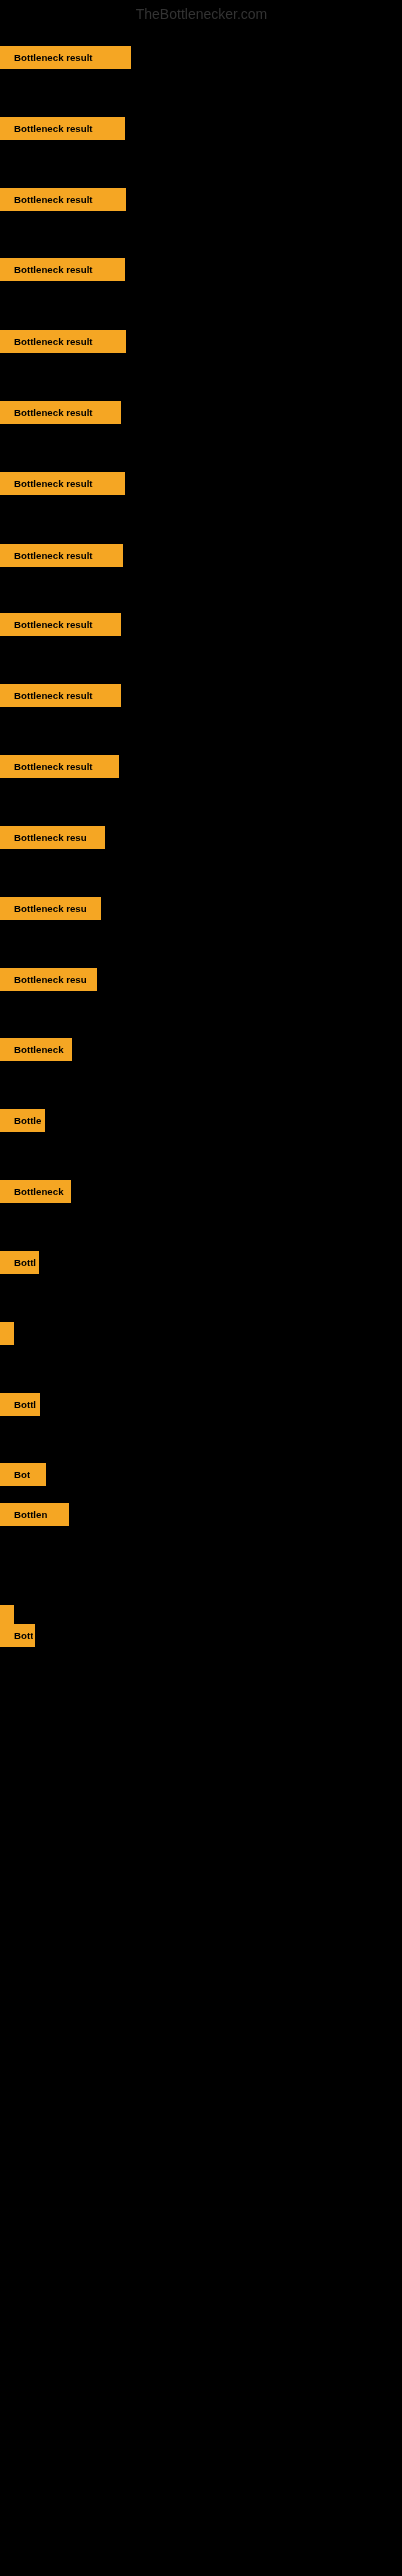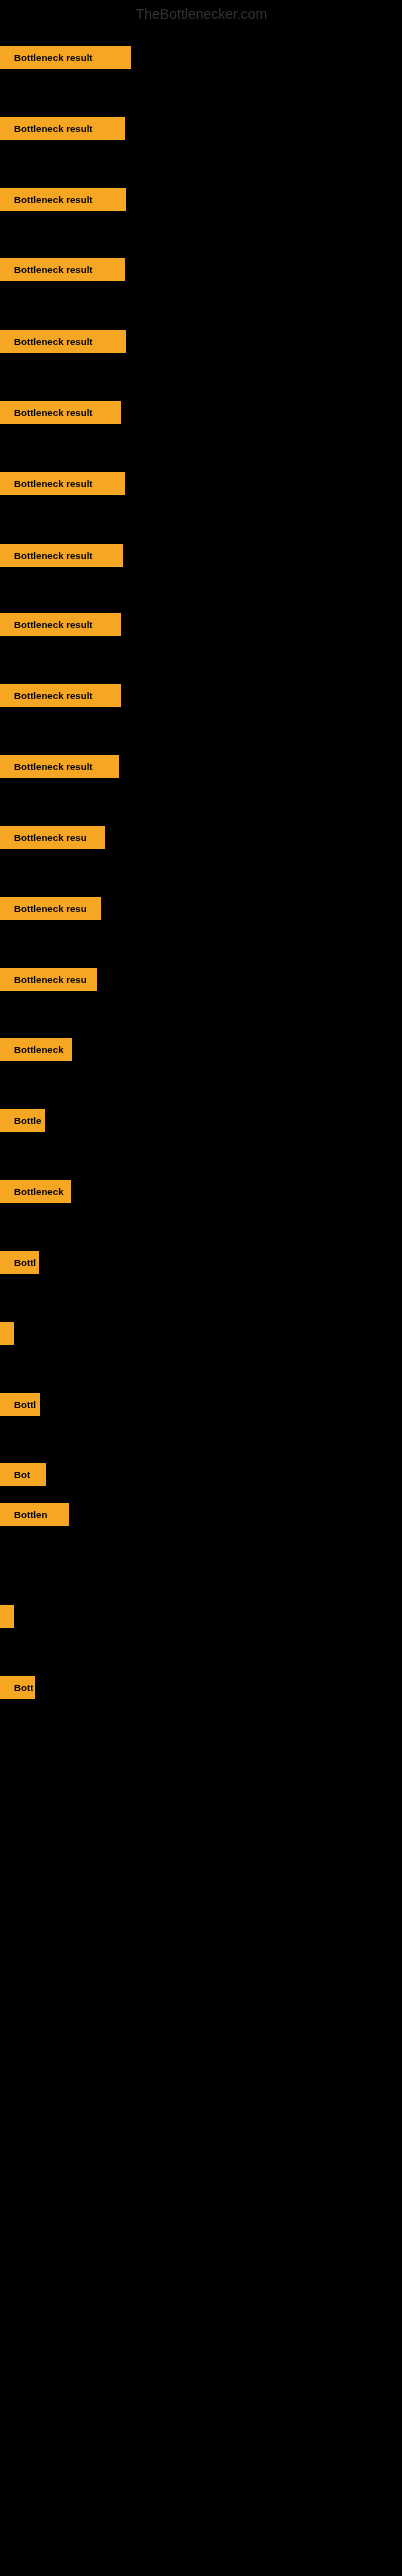--- a/index.html
+++ b/index.html
@@ -113,17 +113,17 @@
     </div>
     <div class="bottleneck-bar" style="top: 1463px; width: 46px;">
       <span>Bot</span>
     </div>
     <div class="bottleneck-bar" style="top: 1488px; width: 69px; margin-top: 15px;">
       <span>Bottlen</span>
     </div>
     <div class="bottleneck-bar" style="top: 1605px; width: 6.4px;">
       <span>|</span>
     </div>
-    <div class="bottleneck-bar" style="top: 1676px; width: 35px;">
+    <div class="bottleneck-bar" style="top: 1624px; width: 35px;">
       <span>Bott</span>
     </div>
   </div>
 
 
 </body></html>

